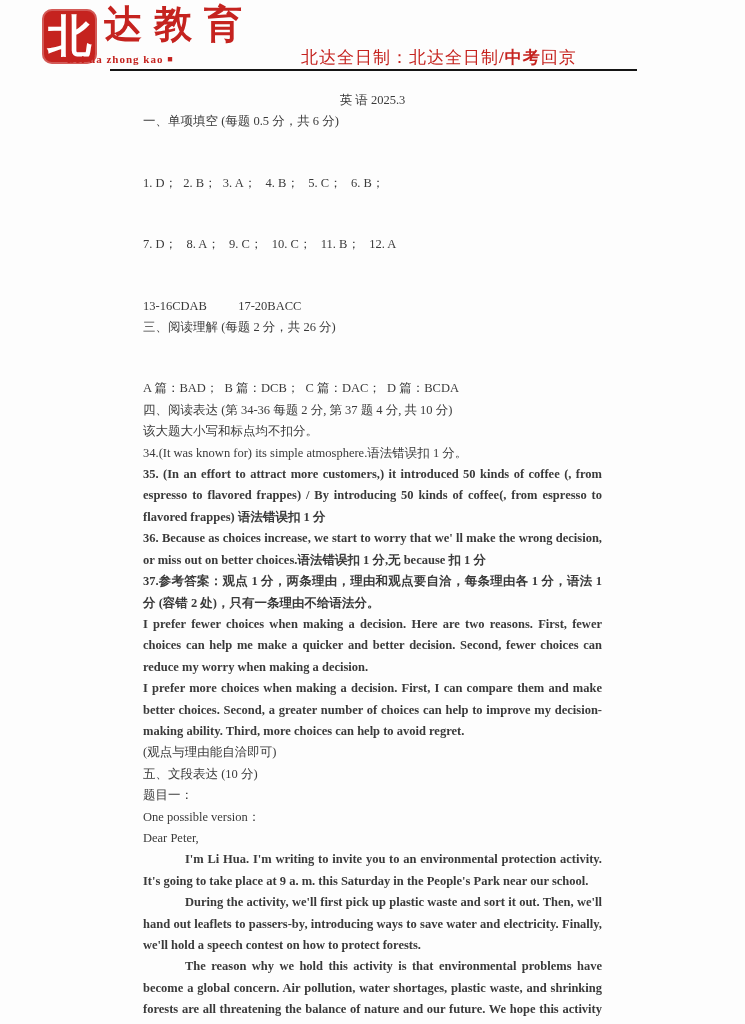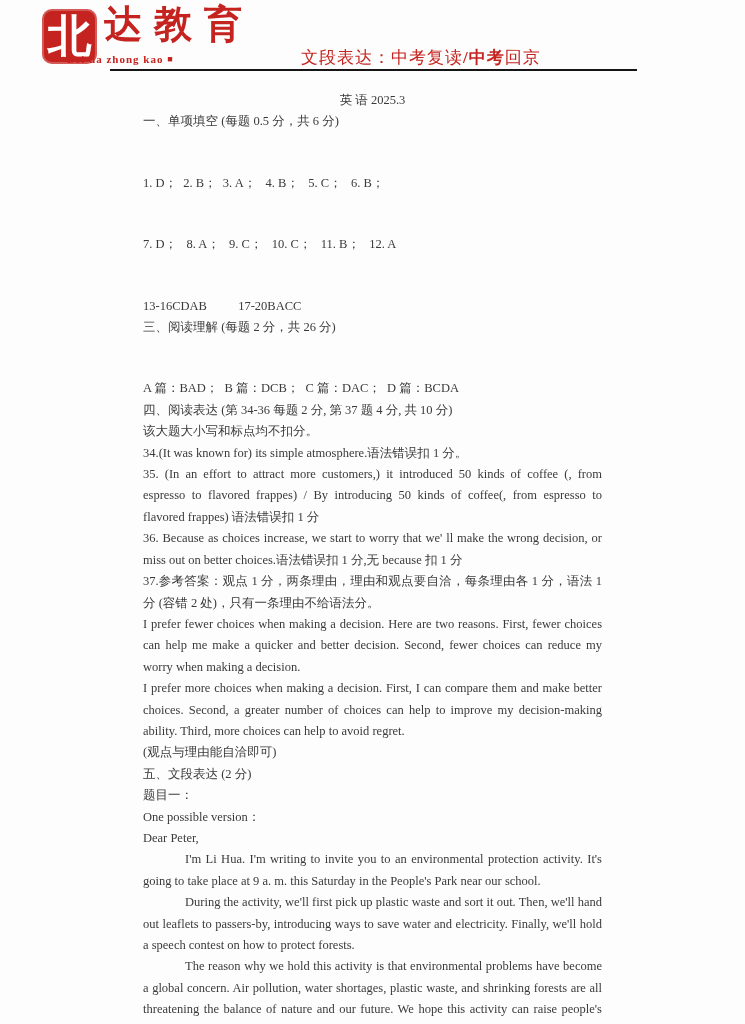--- a/index.html
+++ b/index.html
@@ -50,21 +50,21 @@
   }
   
   main{
     padding:90px 143px 0 143px;
     font-size:12.5px;
     line-height:21.4px;
   }
   main p{margin:0;}
   .title,.subtitle{text-align:center;}
   .pre{white-space:pre-wrap;margin-top:40px;}
-  .just{text-align:justify;}
+  .just{text-align:justify;font-weight:bold;}
   .ind{text-indent:42px;}
   
   .foot{
     margin:10px 0 0 170px;
     font-size:14.5px;
     color:var(--red);
     letter-spacing:.5px;
     text-align:right;
   }
   .foot b{font-weight:700;font-family:"Liberation Sans","DejaVu Sans",sans-serif;font-size:13.5px;}
@@ -77,21 +77,21 @@
   <header>
     <div class="seal">
       <span>北</span>
     </div>
     <div class="brand">达教育</div>
     <div class="brand-sub">
       <span>Bei da zhong kao</span>
       <span class="sq">■</span>
     </div>
     <div class="slogan">
-      <span>文段表达：中考复读</span><b>/中考</b><span>回京</span>
+      <span>北达全日制：北达全日制</span><b>/中考</b><span>回京</span>
     </div>
     <div class="rule"></div>
   </header>
 
   <main>
     <p class="subtitle">英 语 2025.3</p>
 
     <p>一、单项填空 (每题 0.5 分，共 6 分)</p>
     <p class="pre">1. D；  2. B；  3. A；   4. B；   5. C；   6. B；</p>
     <p class="pre">7. D；   8. A；   9. C；   10. C；   11. B；   12. A</p>
@@ -104,21 +104,21 @@
     <p>四、阅读表达 (第 34-36 每题 2 分, 第 37 题 4 分, 共 10 分)</p>
     <p>该大题大小写和标点均不扣分。</p>
     <p>34.(It was known for) its simple atmosphere.语法错误扣 1 分。</p>
     <p class="just">35. (In an effort to attract more customers,) it introduced 50 kinds of coffee (, from espresso to flavored frappes) / By introducing 50 kinds of coffee(, from espresso to flavored frappes) 语法错误扣 1 分</p>
     <p class="just">36. Because as choices increase, we start to worry that we' ll make the wrong decision, or miss out on better choices.语法错误扣 1 分,无 because 扣 1 分</p>
     <p class="just">37.参考答案：观点 1 分，两条理由，理由和观点要自洽，每条理由各 1 分，语法 1 分 (容错 2 处)，只有一条理由不给语法分。</p>
     <p class="just">I prefer fewer choices when making a decision. Here are two reasons. First, fewer choices can help me make a quicker and better decision. Second, fewer choices can reduce my worry when making a decision.</p>
     <p class="just">I prefer more choices when making a decision. First, I can compare them and make better choices. Second, a greater number of choices can help to improve my decision-making ability. Third, more choices can help to avoid regret.</p>
     <p>(观点与理由能自洽即可)</p>
 
-    <p>五、文段表达 (2 分)</p>
+    <p>五、文段表达 (10 分)</p>
     <p>题目一：</p>
     <p>One possible version：</p>
     <p>Dear Peter,</p>
     <p class="just ind">I'm Li Hua. I'm writing to invite you to an environmental protection activity. It's going to take place at 9 a. m. this Saturday in the People's Park near our school.</p>
     <p class="just ind">During the activity, we'll first pick up plastic waste and sort it out. Then, we'll hand out leaflets to passers-by, introducing ways to save water and electricity. Finally, we'll hold a speech contest on how to protect forests.</p>
     <p class="just ind">The reason why we hold this activity is that environmental problems have become a global concern. Air pollution, water shortages, plastic waste, and shrinking forests are all threatening the balance of nature and our future. We hope this activity can raise people's environmental awareness and encourage more to take action.</p>
     <p class="ind">Looking forward to your coming!</p>
   </main>
 
   <footer>

